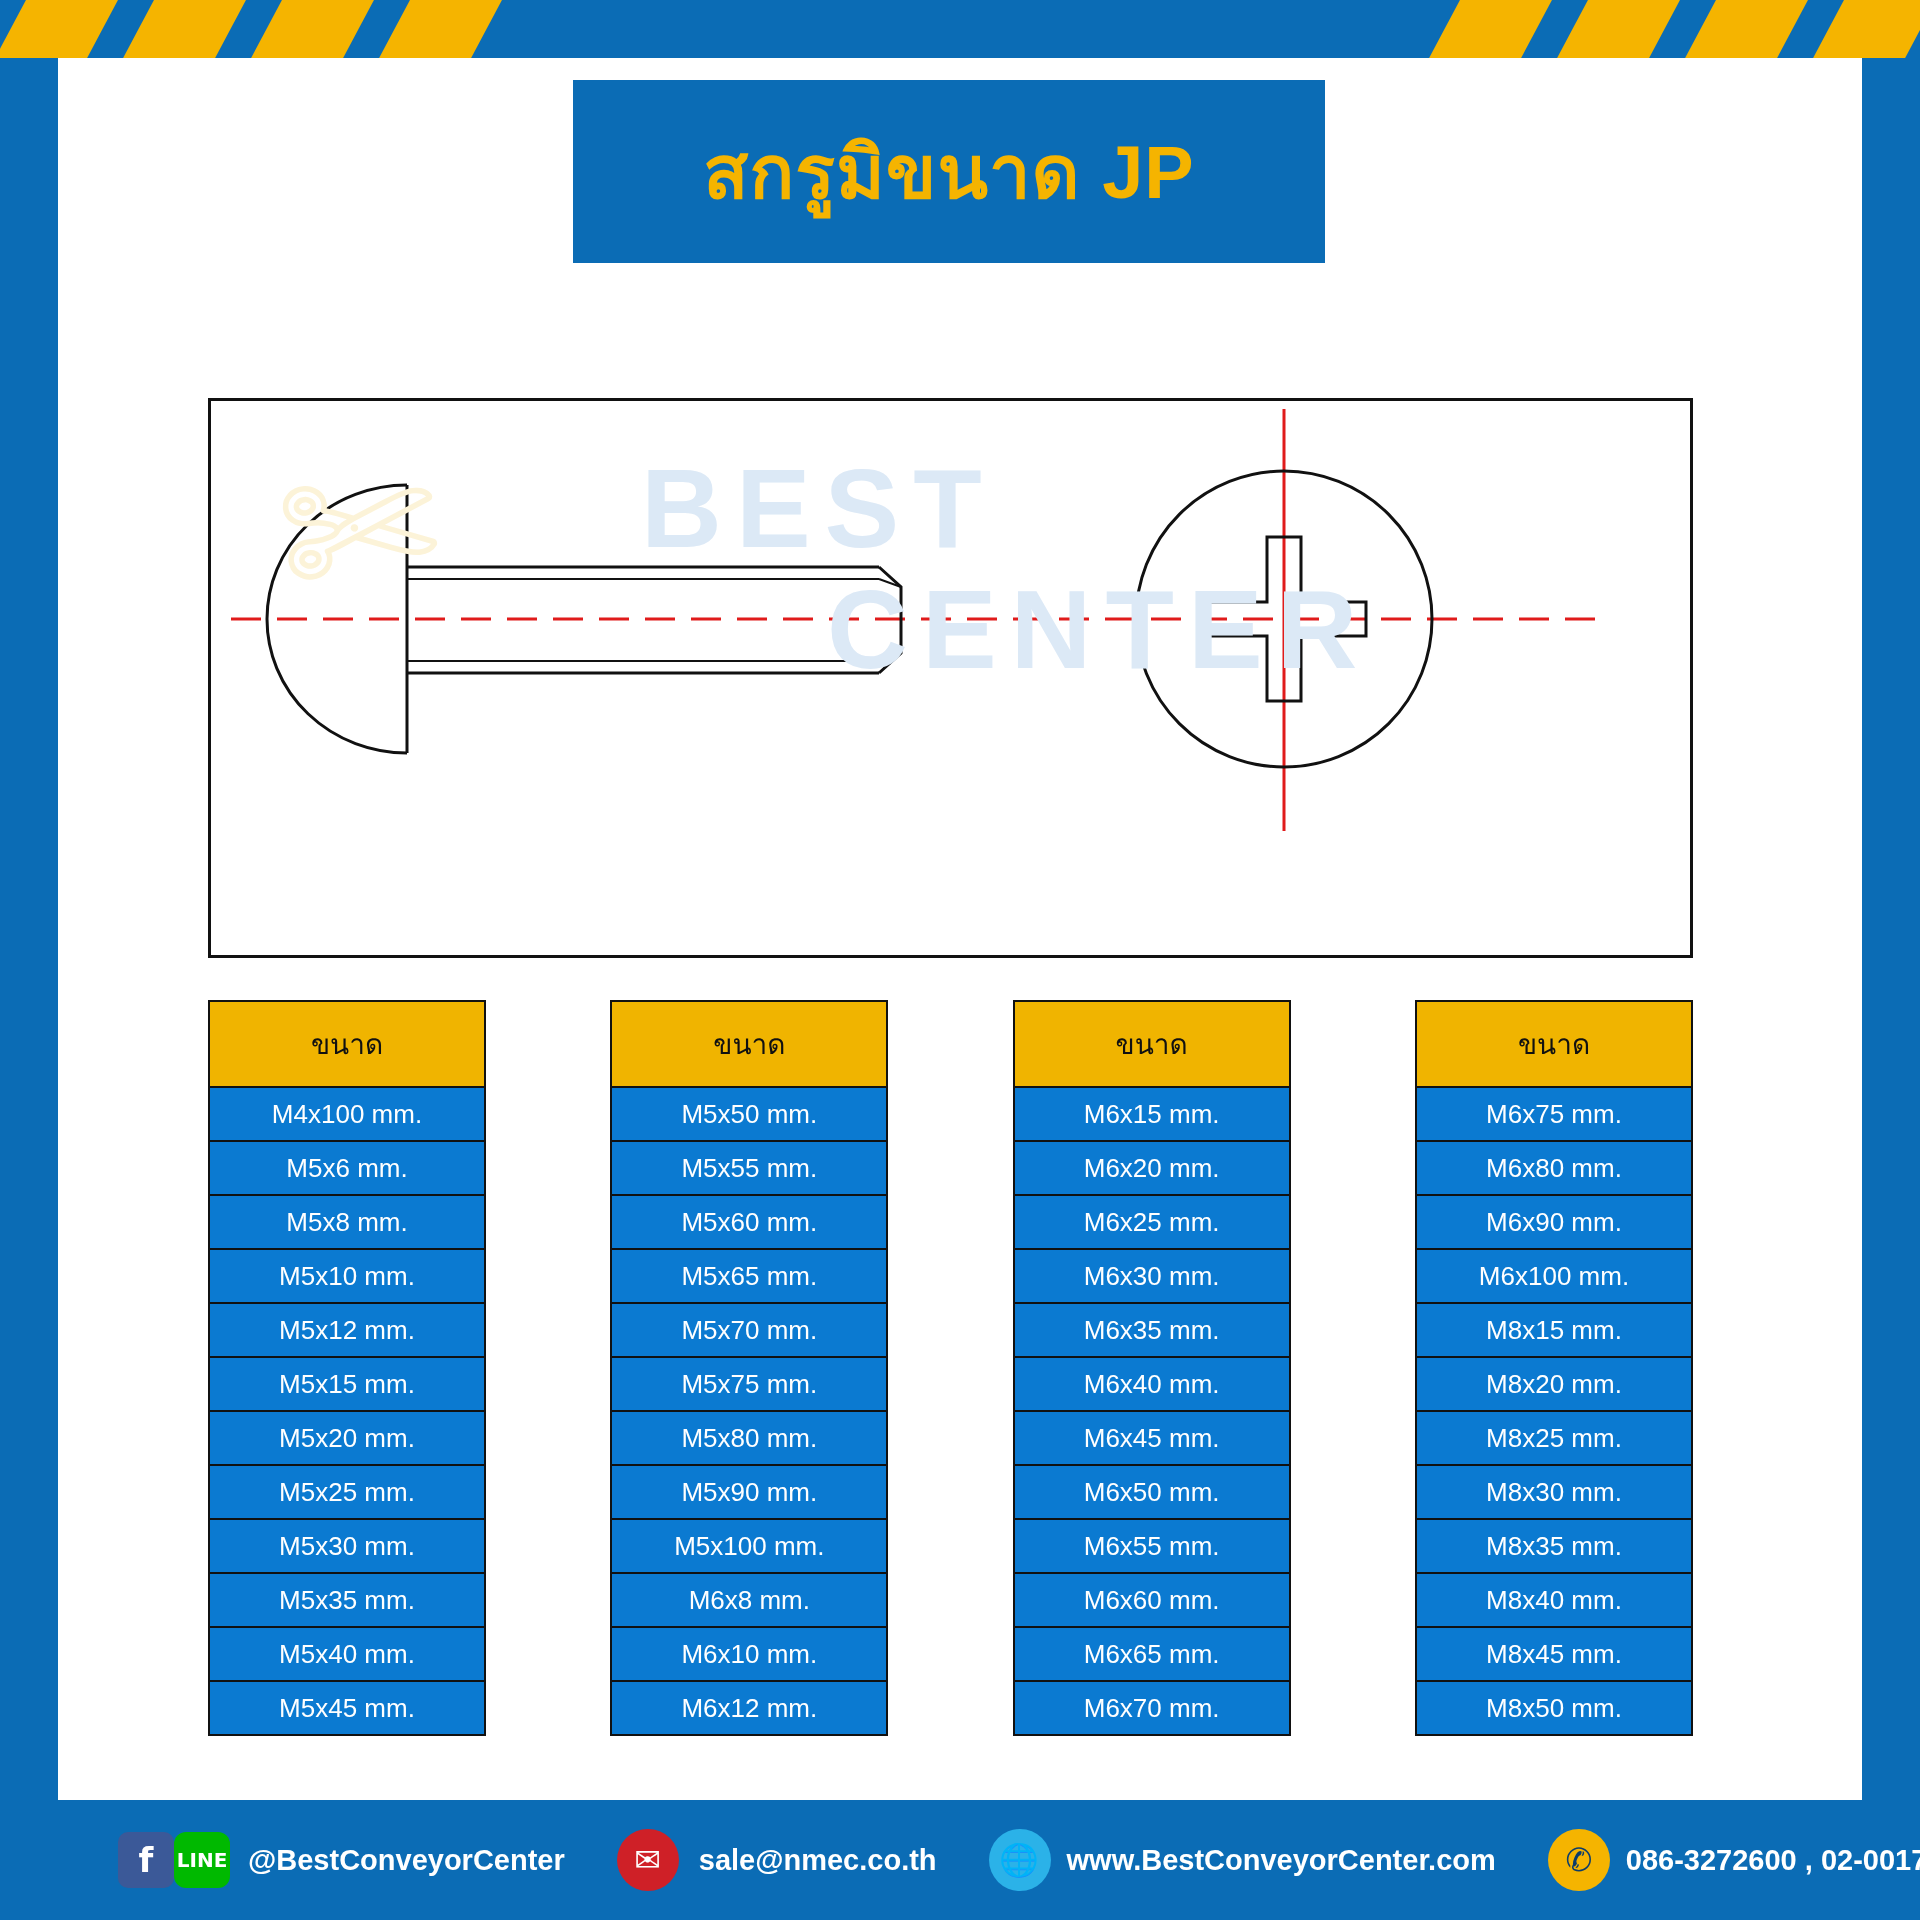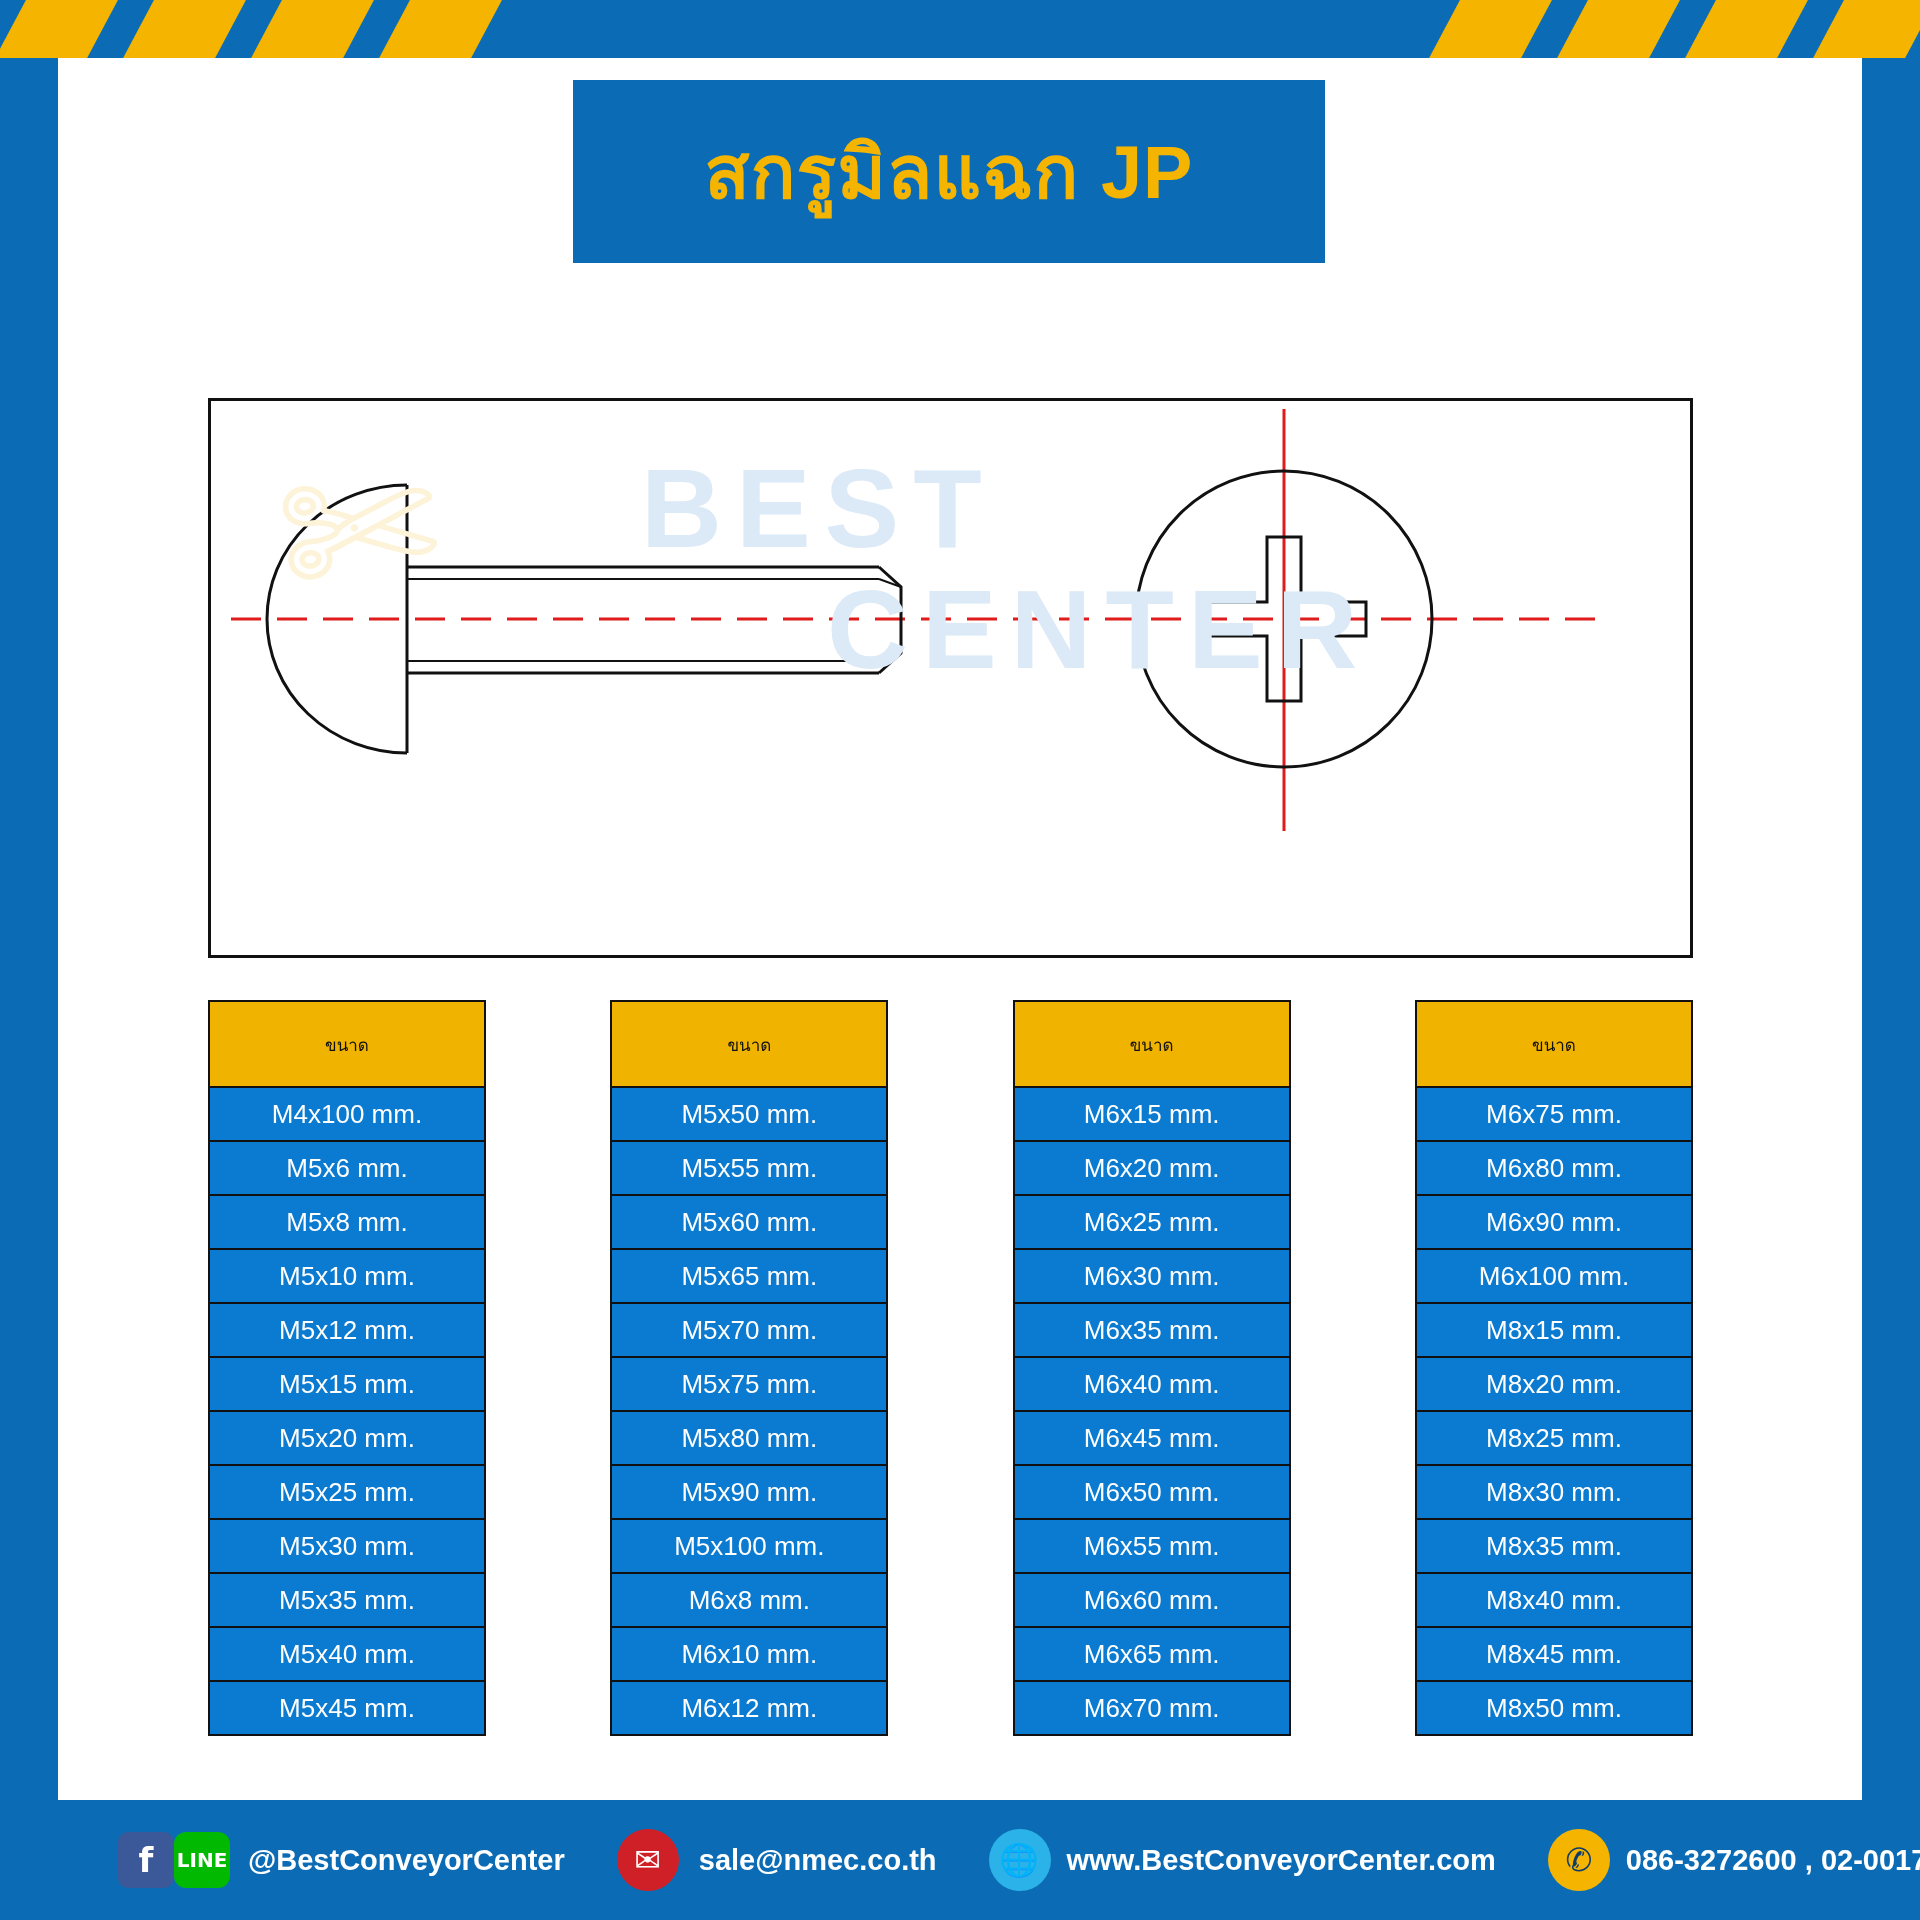--- a/index.html
+++ b/index.html
@@ -95,21 +95,21 @@
     position: absolute;
     left: 208px; top: 1000px; width: 1485px;
     display: flex; justify-content: space-between;
   }
   .table-col { width: 278px; }
   .t-head {
     height: 88px;
     background: #f0b400;
     border: 2px solid #111;
     display: flex; align-items: center; justify-content: center;
-    font-size: 17px;
+    font-size: 28px;
     color: #111;
   }
   .t-cell {
     height: 54px;
     background: #0b7ad1;
     border: 2px solid #111;
     border-top: none;
     display: flex; align-items: center; justify-content: center;
     font-size: 26px;
     color: #ffffff;
@@ -158,21 +158,21 @@
     <div class="slash s4"></div>
     <div class="slash r1"></div>
     <div class="slash r2"></div>
     <div class="slash r3"></div>
     <div class="slash r4"></div>
   </div>
 
   <div class="card"></div>
 
   <div class="title-bar">
-    <span class="title-text">สกรูมิลแฉก JP</span>
+    <span class="title-text">สกรูมิขนาด JP</span>
   </div>
 
   <div class="drawing-box">
 
     <div class="watermark">
       <div class="wm-logo">✄</div>
       <div class="wm-text">
         <span class="l1">BEST</span>
         <span class="l3">CENTER</span>
       </div>

